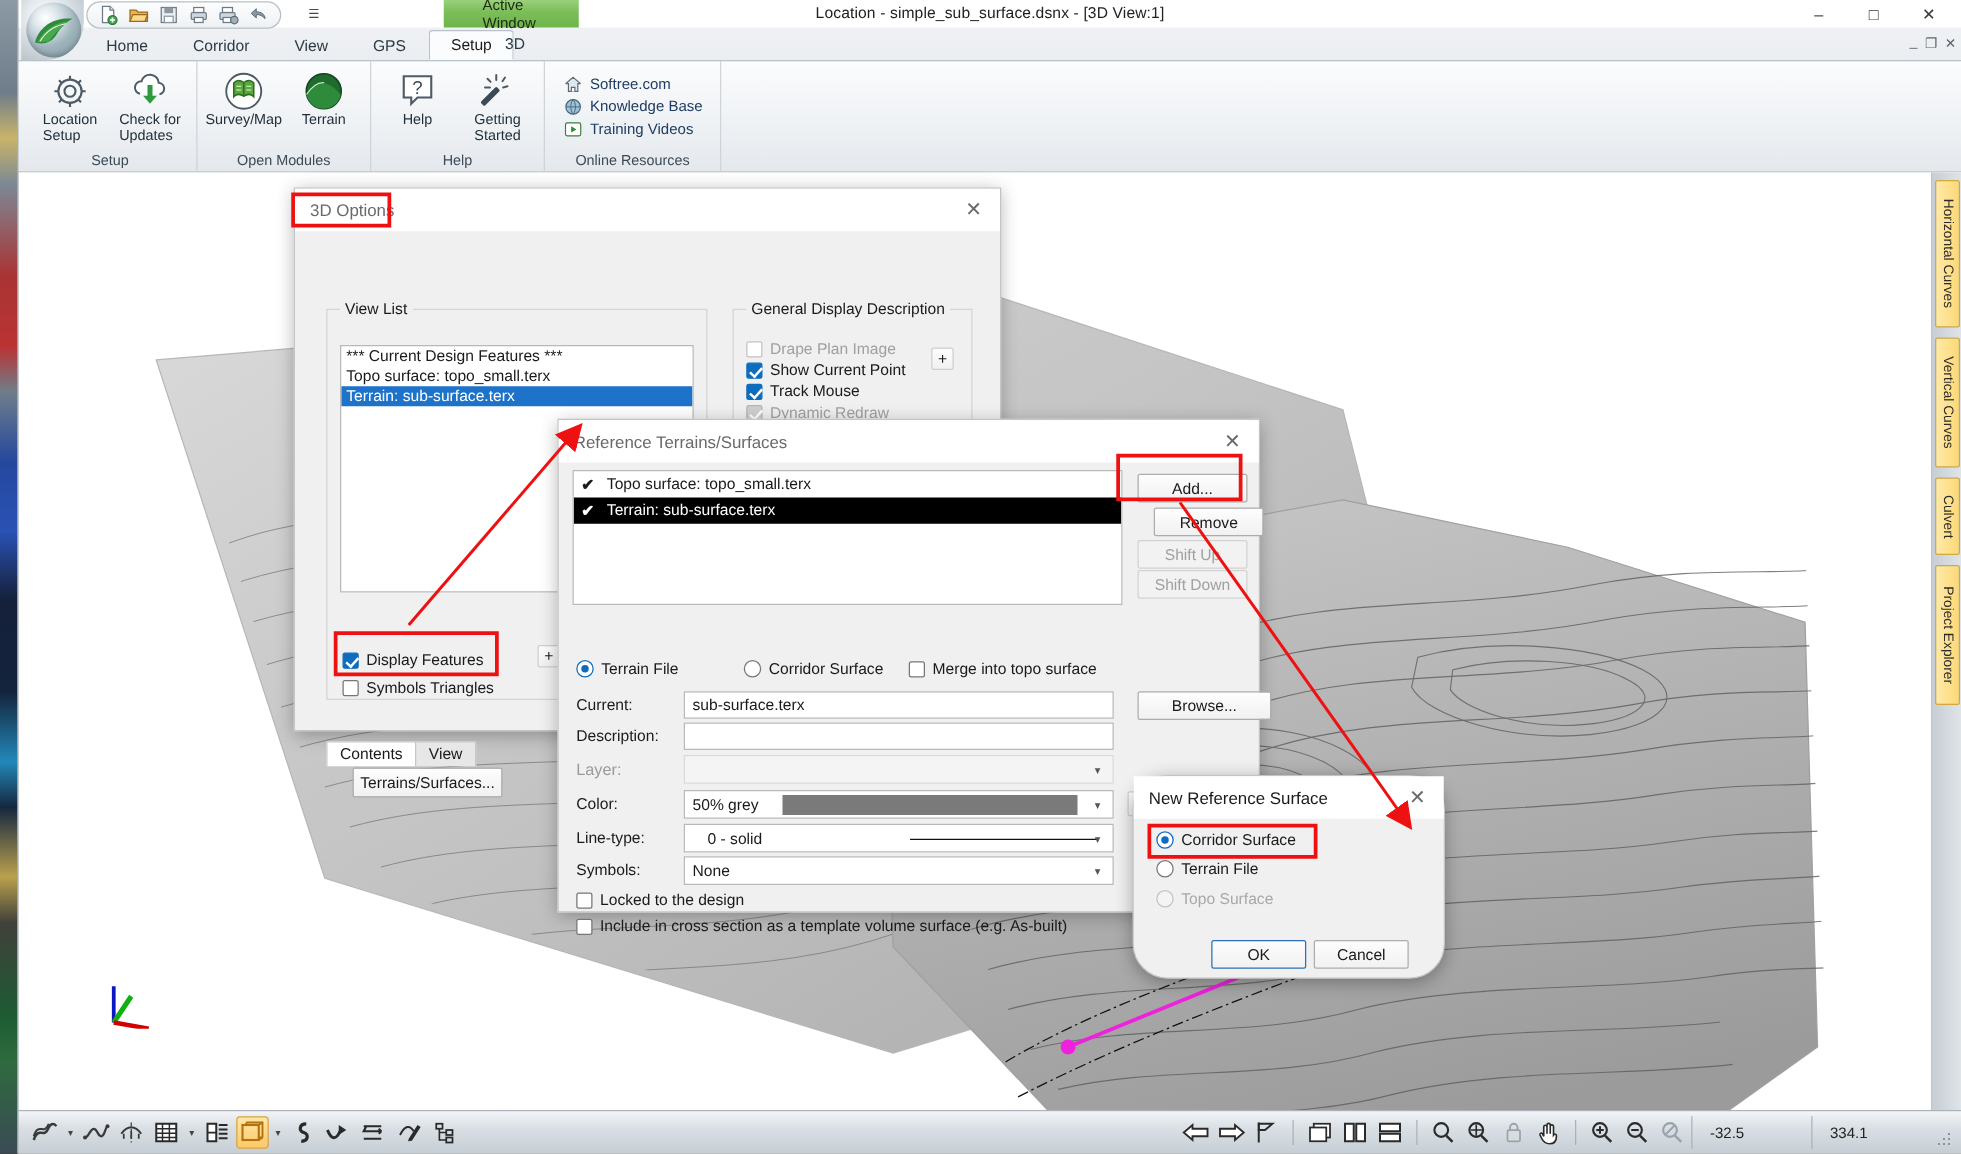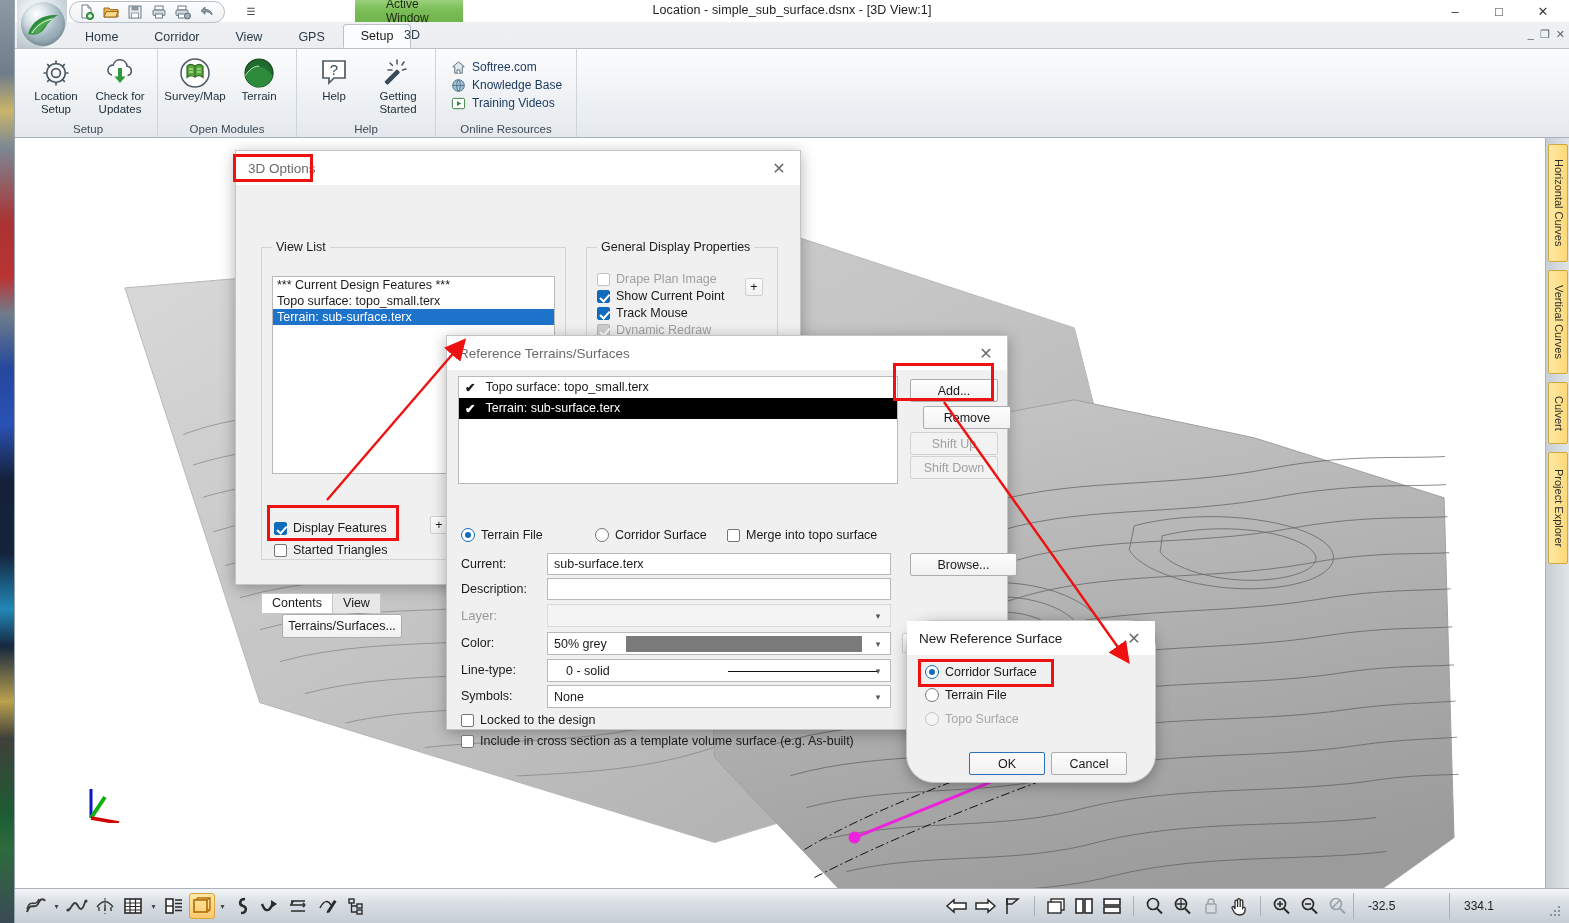--- a/index.html
+++ b/index.html
@@ -135,21 +135,21 @@
   }
   .rgroup-items { display:flex; flex: 1; align-items: flex-start; gap: 2px; }
   .rgroup-label {
     text-align: center; font-size: 11.5px; color: #3b4a55; padding-bottom: 2px;
   }
   .rbtn {
     width: 62px; display:flex; flex-direction: column; align-items: center;
     padding-top: 4px; cursor: default;
   }
   .rbtn .ri { height: 34px; display:flex; align-items:center; justify-content:center; }
-  .rbtn .rl { font-size: 11.5px; line-height: 13px; text-align:center; color:#21303b; }
+  .rbtn .rl { font-size: 11.5px; line-height: 13px; color:#21303b; }
 
   .rlinks { display:flex; flex-direction:column; justify-content:flex-start; padding: 6px 8px 0 8px; }
   .rlink { display:flex; align-items:center; gap:6px; font-size:12px; color:#1f3c63; padding:1px 0; }
   .rlink .li { width:16px; height:16px; display:flex; align-items:center; justify-content:center; }
 
   
   .client {
     position: absolute; left: 0; top: 138px; width: 100%; height: 750px;
     background: #ffffff; overflow: hidden;
   }
@@ -621,28 +621,28 @@
           </div>
 
           <div class="chk" style="position:absolute; left:12px; top:264px;">
             <span class="box on"></span>
             <span>Display Features</span>
           </div>
           <div class="btn" style="position:absolute; left:168px; top:262px; width:18px; height:18px; border-color:#d0d0d0;">+</div>
 
           <div class="chk" style="position:absolute; left:12px; top:286px;">
             <span class="box"></span>
-            <span>Started Triangles</span>
+            <span>Symbols Triangles</span>
           </div>
 
           <div class="btn" style="position:absolute; left:20px; top:360px; width:120px; height:24px;">Terrains/Surfaces...</div>
         </fieldset>
 
         <fieldset class="grp" style="position:absolute; left:350px; top:55px; width:192px; height:110px; overflow:hidden;">
-          <legend>General Display Properties</legend>
+          <legend>General Display Description</legend>
 
           <div class="chk dis" style="margin-top:12px;">
             <span class="box" style="border-color:#c2c2c2;"></span>
             <span>Drape Plan Image</span>
           </div>
           <div class="btn" style="position:absolute; right:14px; top:24px; width:18px; height:18px; border-color:#d0d0d0;">+</div>
 
           <div class="chk">
             <span class="box on"></span>
             <span>Show Current Point</span>

